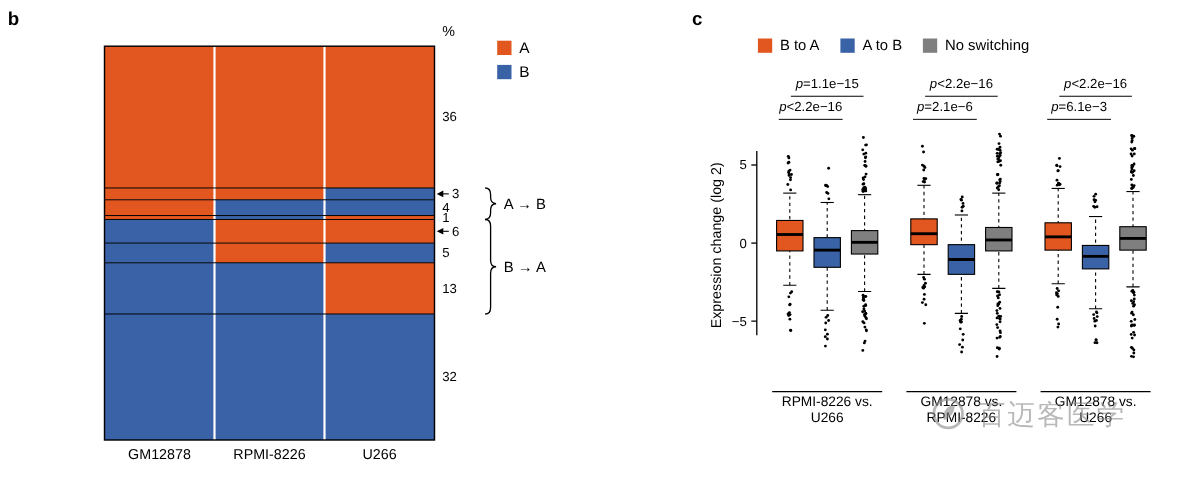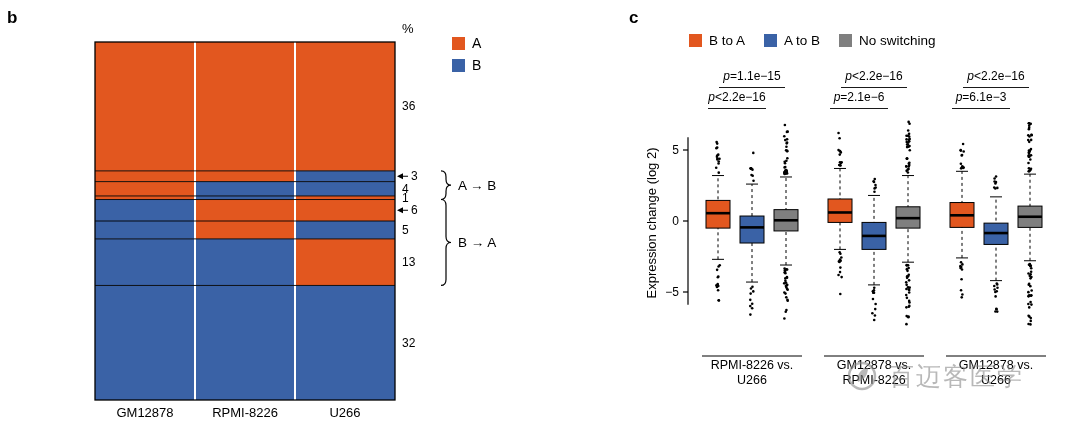--- a/index.html
+++ b/index.html
@@ -6,21 +6,21 @@
   .canvas{position:relative;width:1080px;height:437px;background:#fff;
           font-family:"Liberation Sans",sans-serif;overflow:hidden;color:#000;}
   #fig{position:absolute;left:0;top:0;}
   .panel-letter{position:absolute;font-weight:bold;font-size:17px;}
   #pl-b{left:7px;top:8px;}
   #pl-c{left:629px;top:8px;}
   .legend{position:absolute;}
   .legend-b{left:452px;top:35px;font-size:14px;}
   .legend-b .legend-item{display:flex;align-items:center;margin-bottom:6px;}
   .legend-c{left:689px;top:33px;display:flex;gap:19px;font-size:13.5px;}
-  .legend-c .legend-item{display:flex;align-items:center;}
+  .legend-c .legend-item{display:flex;align-items:flex-end;}
   .swatch{display:inline-block;width:13px;height:13px;margin-right:7px;flex:0 0 13px;}
   .ylabel{position:absolute;left:651px;top:223px;transform:translate(-50%,-50%) rotate(-90deg);
           font-size:13px;white-space:nowrap;}
   .watermark{position:absolute;left:846px;top:360px;display:flex;gap:11px;
              opacity:.6;color:#8a8a8a;}
   .wm-text{font-size:25px;letter-spacing:2px;white-space:nowrap;}
 </style>
 </head>
 <body>
 

